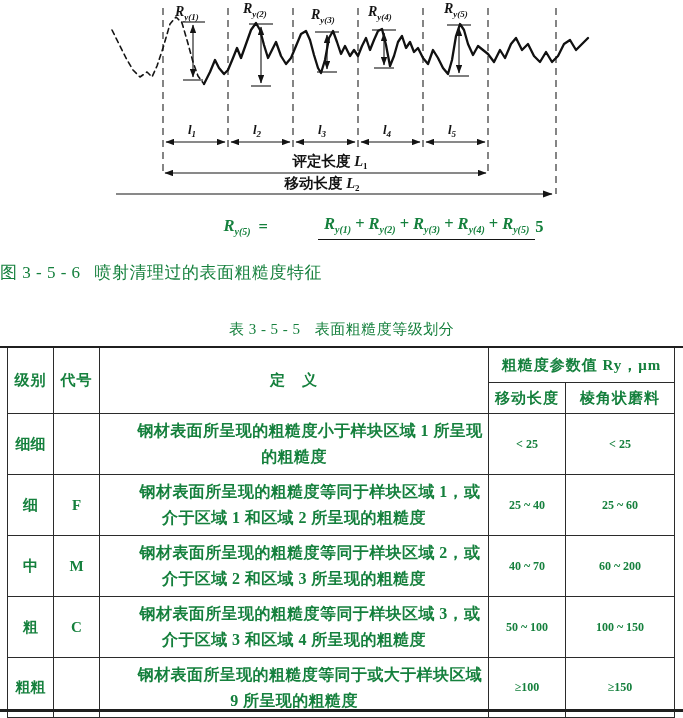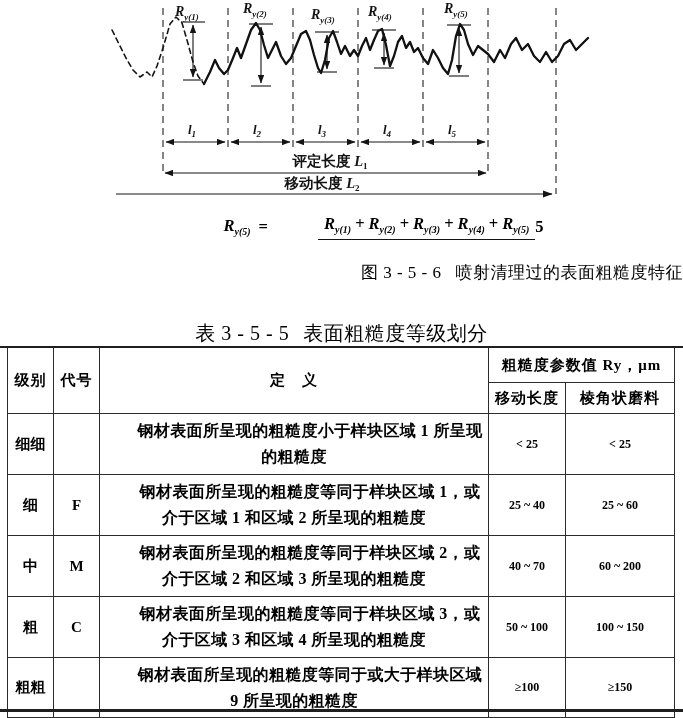--- a/index.html
+++ b/index.html
@@ -1,18 +1,18 @@
 <!DOCTYPE html>
 <html><head>
 <meta charset="utf-8">
 <style>
   html,body{margin:0;padding:0;background:#e8e8e8;}
   .page{
     position:relative; width:683px; height:718px; background:#ffffff;
-    font-family:"Liberation Serif","DejaVu Serif",serif; color:#000000;
+    font-family:"Liberation Serif","DejaVu Serif",serif; color:#15803d;
     overflow:hidden; margin:0 auto;
   }
   
   .fig-svg{position:absolute; top:0; left:0;}
   .fig-svg text{fill:#141414;}
   .ry-label{font-family:"Liberation Serif",serif; font-style:italic; font-weight:bold; font-size:14px;}
   .ry-label .sub, .l-label .sub, .len-label .sub{font-size:9px; font-weight:bold;}
   .l-label{font-family:"Liberation Serif",serif; font-style:italic; font-weight:bold; font-size:13px;}
   .len-label{font-family:"Liberation Serif",serif; font-weight:bold; font-size:14.5px;}
   .len-label .sym{font-style:italic;}
@@ -25,27 +25,27 @@
   .formula-inner{display:flex; align-items:center; transform:translateX(42px);}
   .formula i{font-family:"Liberation Serif",serif; font-weight:bold;}
   .formula sub{font-size:10px; font-style:italic; font-weight:bold;}
   .f-eq{margin:0 8px; font-weight:bold;}
   .frac{display:inline-flex; flex-direction:row; align-items:center; line-height:1.25;margin-left:42px;}
   .frac .num{padding:0 6px 2px 6px; border-bottom:1.6px solid #141414; white-space:nowrap;}
   .frac .den{padding-top:1px; font-weight:bold;}
   .f-plus{margin:0 4px; font-weight:bold;}
   
   .fig-caption{
-    position:absolute; top:261px; left:0; width:683px; text-align:right;
+    position:absolute; top:261px; left:0; width:683px; text-align:left;
     font-size:17px; letter-spacing:0.5px;
   }
   .fig-caption .cap-no{margin-right:14px;}
   .tbl-title{
     position:absolute; top:320px; left:0; width:683px; text-align:center;
-    font-size:20px; letter-spacing:0.5px;
+    font-size:15px; letter-spacing:0.5px;
   }
   .tbl-title .tit-no{margin-right:14px;}
   
   .rough-table{
     position:absolute; top:347px; left:7px; width:667px;
     border-collapse:collapse; table-layout:fixed;
     font-size:15px;
   }
   .rough-table th, .rough-table td{
     border:1px solid #2b2b2b; font-weight:bold; padding:0;

